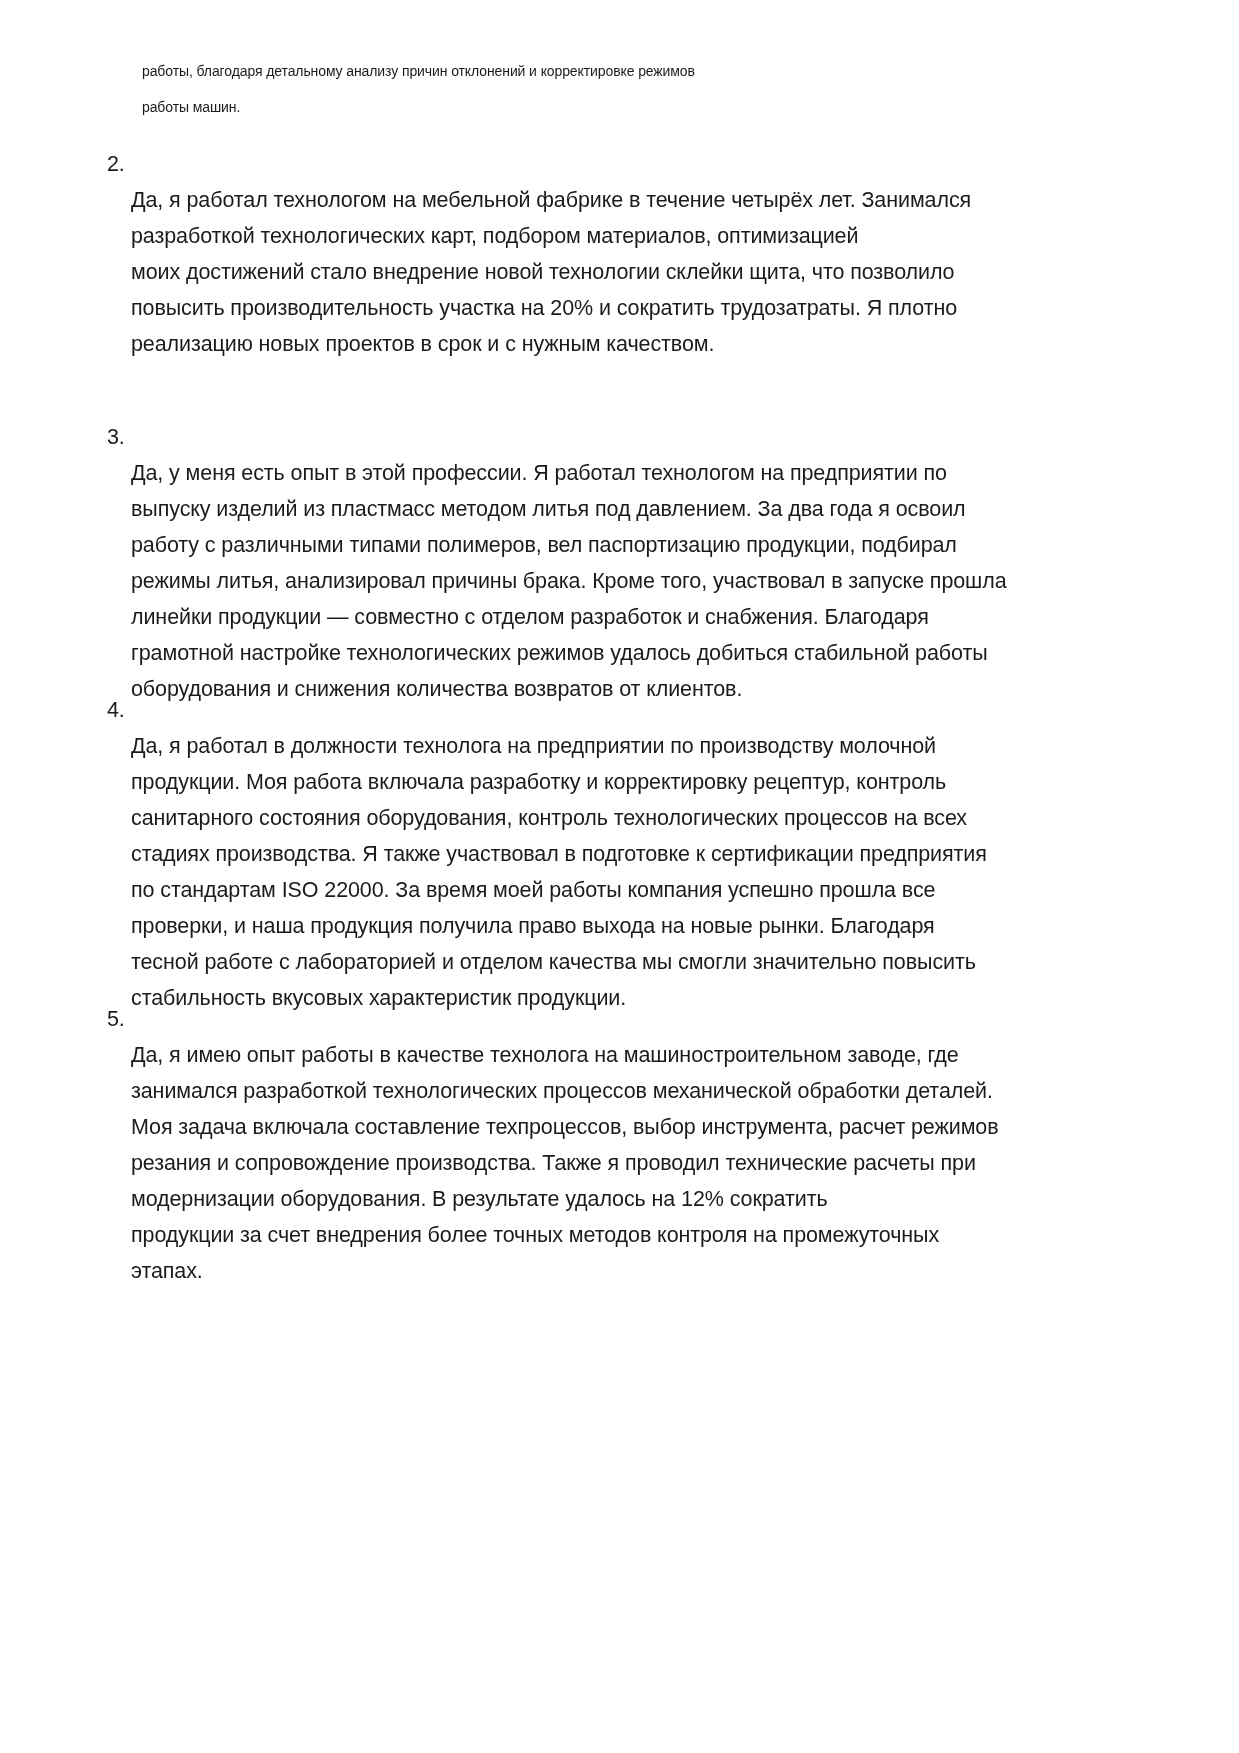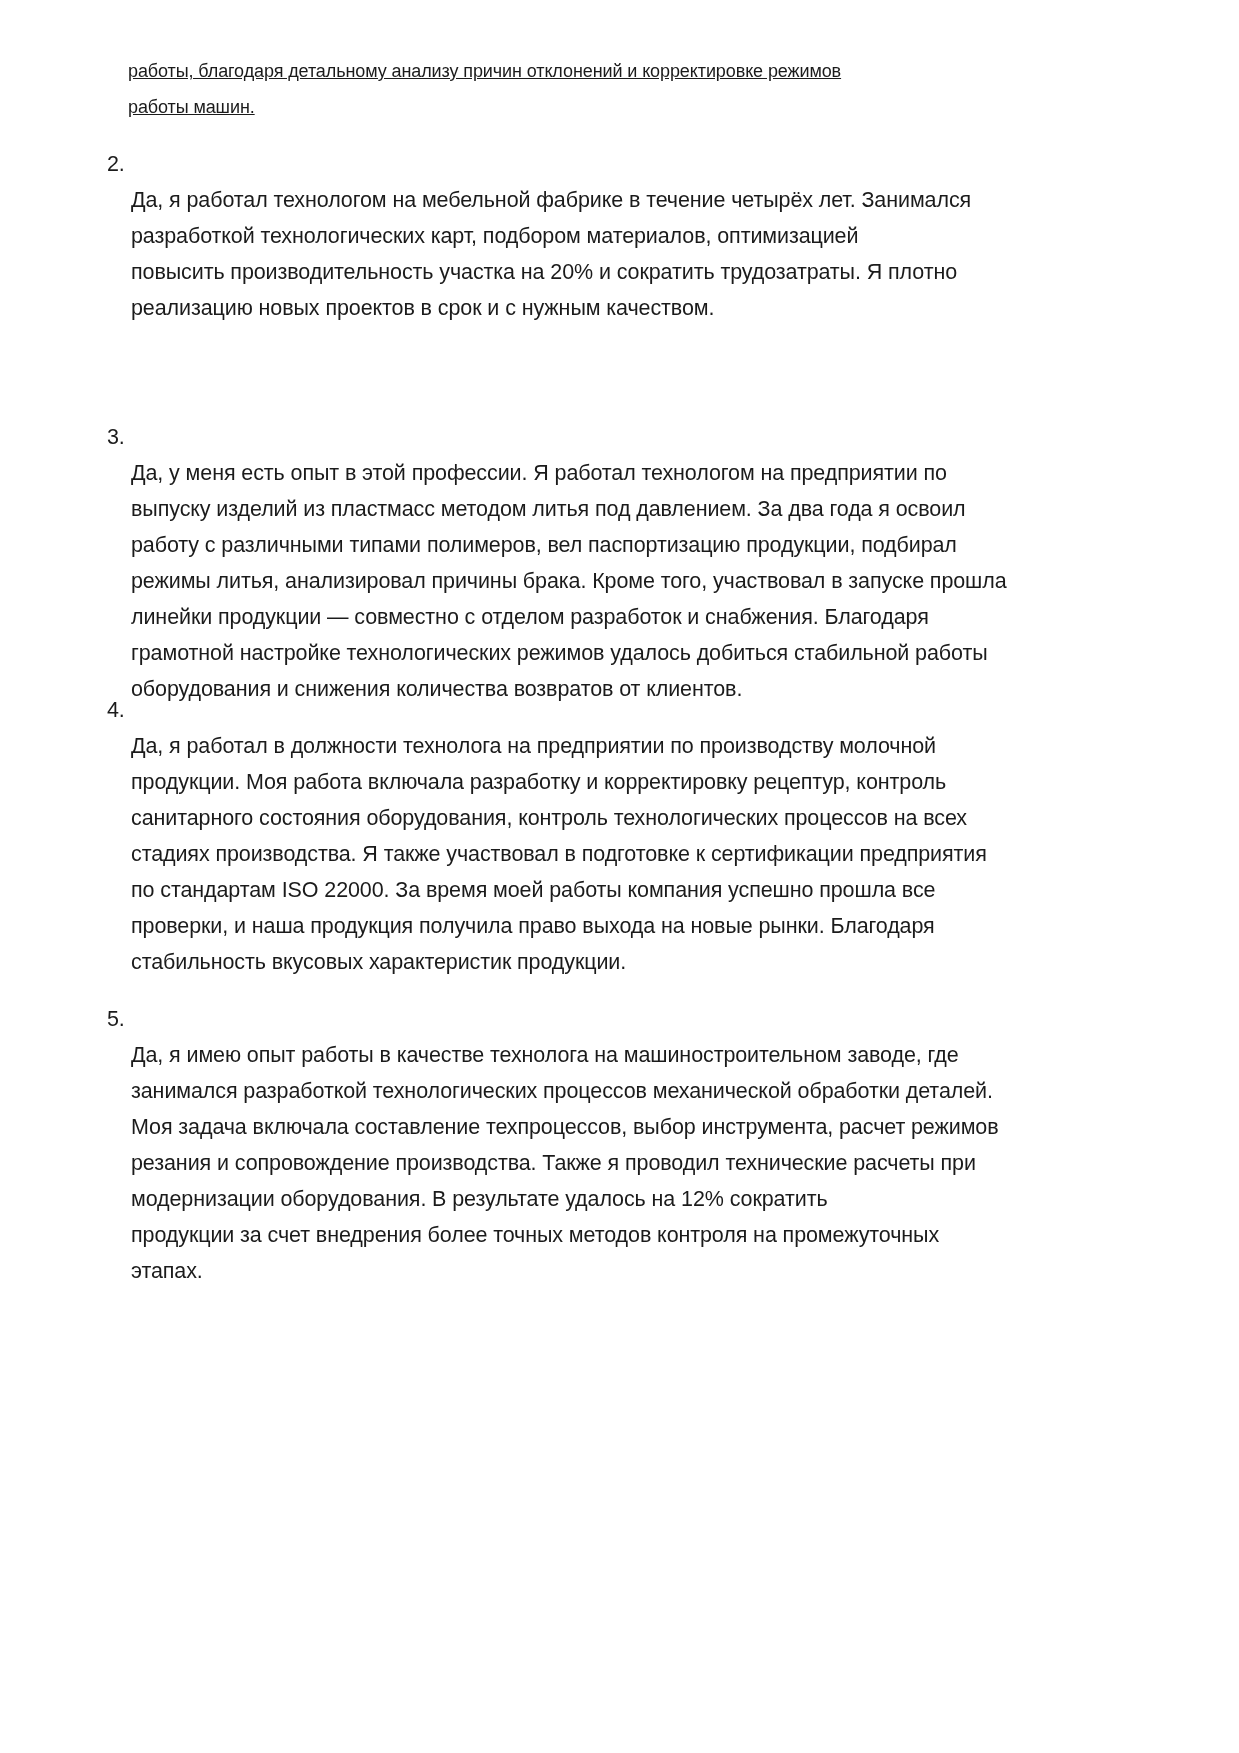--- a/index.html
+++ b/index.html
@@ -17,26 +17,25 @@
     }
     .page {
       position: absolute;
       left: 0;
       top: 0;
       width: 1239px;
       height: 1753px;
     }
     .para {
       position: absolute;
-      left: 128px;
+      left: 142px;
       width: 1020px;
-      font-size: 18px;
+      font-size: 14px;
       line-height: 36px;
       letter-spacing: -0.1px;
-      text-decoration: underline;
     }
     .list-item {
       position: absolute;
       left: 107px;
       width: 1050px;
       font-size: 21.5px;
       line-height: 36px;
       letter-spacing: -0.1px;
     }
     .list-item .num {
@@ -58,20 +57,21 @@
 
   <div class="para" style="top:53px;">
     <div>работы, благодаря детальному анализу причин отклонений и корректировке режимов</div>
     <div>работы машин.</div>
   </div>
 
   <div class="list-item" style="top:146px;">
     <span class="num">2.</span><span class="body">
       <div>Да, я работал технологом на мебельной фабрике в течение четырёх лет. Занимался</div>
       <div>разработкой технологических карт, подбором материалов, оптимизацией</div>
+      <div>моих достижений стало внедрение новой технологии склейки щита, что позволило</div>
       <div>повысить производительность участка на 20% и сократить трудозатраты. Я плотно</div>
       <div>реализацию новых проектов в срок и с нужным качеством.</div>
     </span>
   </div>
 
   <div class="list-item" style="top:419px;">
     <span class="num">3.</span><span class="body">
       <div>Да, у меня есть опыт в этой профессии. Я работал технологом на предприятии по</div>
       <div>выпуску изделий из пластмасс методом литья под давлением. За два года я освоил</div>
       <div>работу с различными типами полимеров, вел паспортизацию продукции, подбирал</div>
@@ -83,20 +83,21 @@
   </div>
 
   <div class="list-item" style="top:692px;">
     <span class="num">4.</span><span class="body">
       <div>Да, я работал в должности технолога на предприятии по производству молочной</div>
       <div>продукции. Моя работа включала разработку и корректировку рецептур, контроль</div>
       <div>санитарного состояния оборудования, контроль технологических процессов на всех</div>
       <div>стадиях производства. Я также участвовал в подготовке к сертификации предприятия</div>
       <div>по стандартам ISO 22000. За время моей работы компания успешно прошла все</div>
       <div>проверки, и наша продукция получила право выхода на новые рынки. Благодаря</div>
+      <div>тесной работе с лабораторией и отделом качества мы смогли значительно повысить</div>
       <div>стабильность вкусовых характеристик продукции.</div>
     </span>
   </div>
 
   <div class="list-item" style="top:1001px;">
     <span class="num">5.</span><span class="body">
       <div>Да, я имею опыт работы в качестве технолога на машиностроительном заводе, где</div>
       <div>занимался разработкой технологических процессов механической обработки деталей.</div>
       <div>Моя задача включала составление техпроцессов, выбор инструмента, расчет режимов</div>
       <div>резания и сопровождение производства. Также я проводил технические расчеты при</div>

